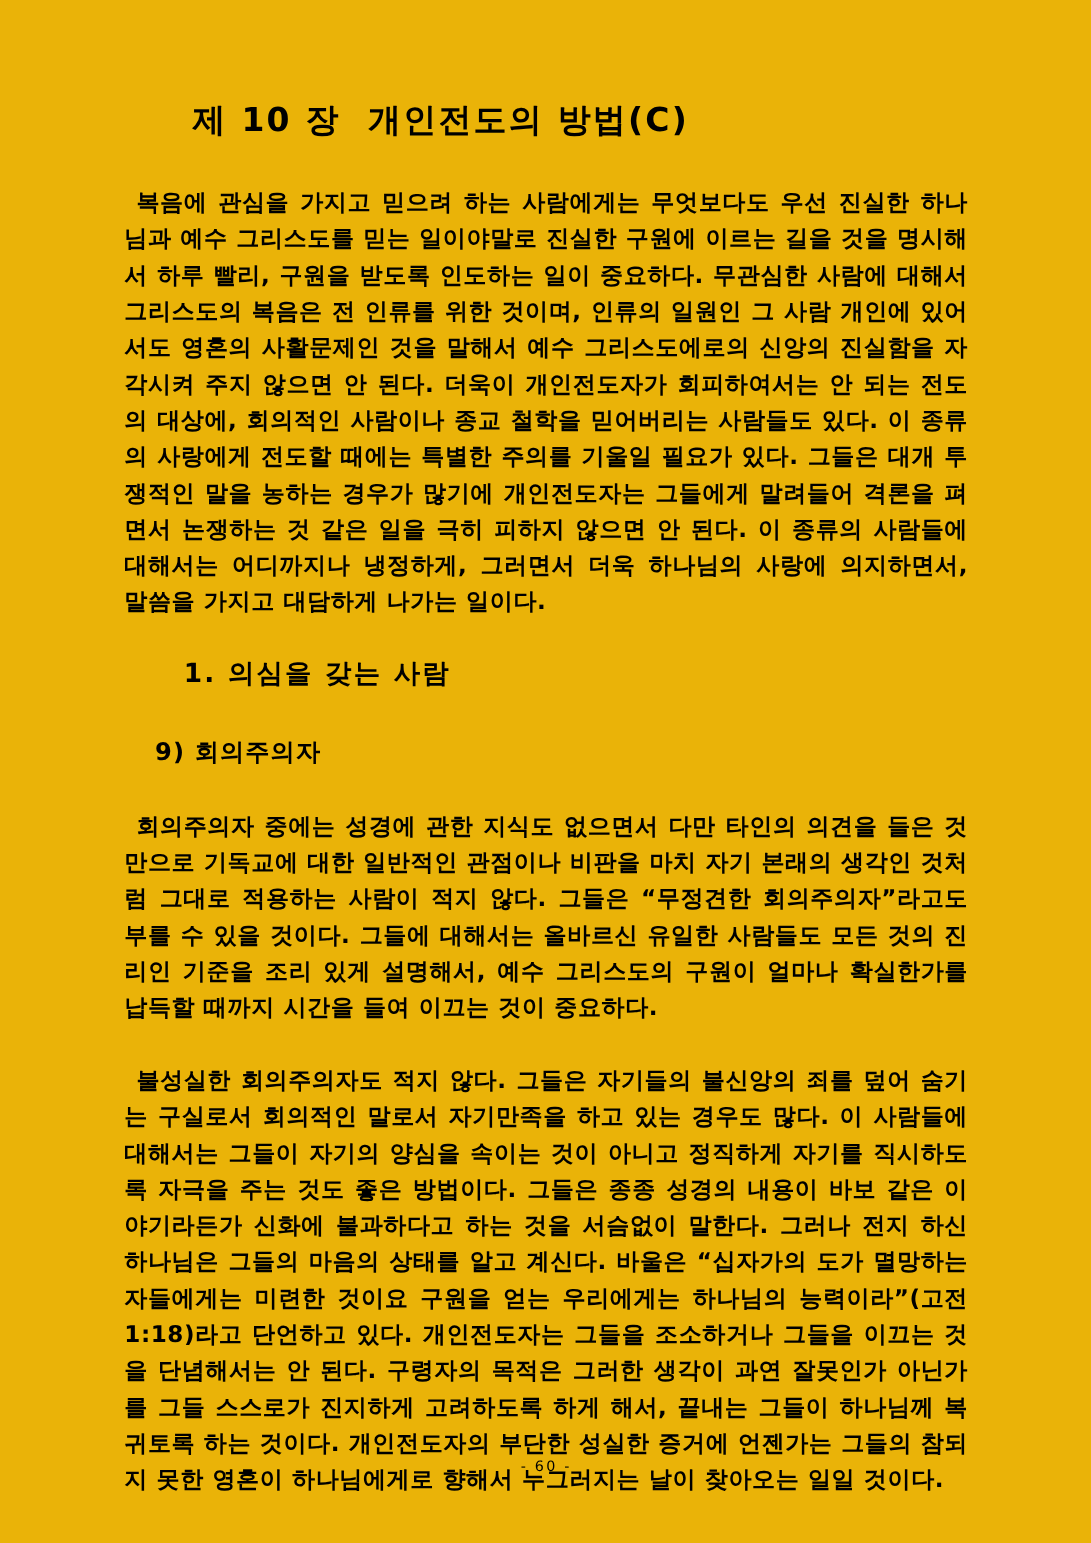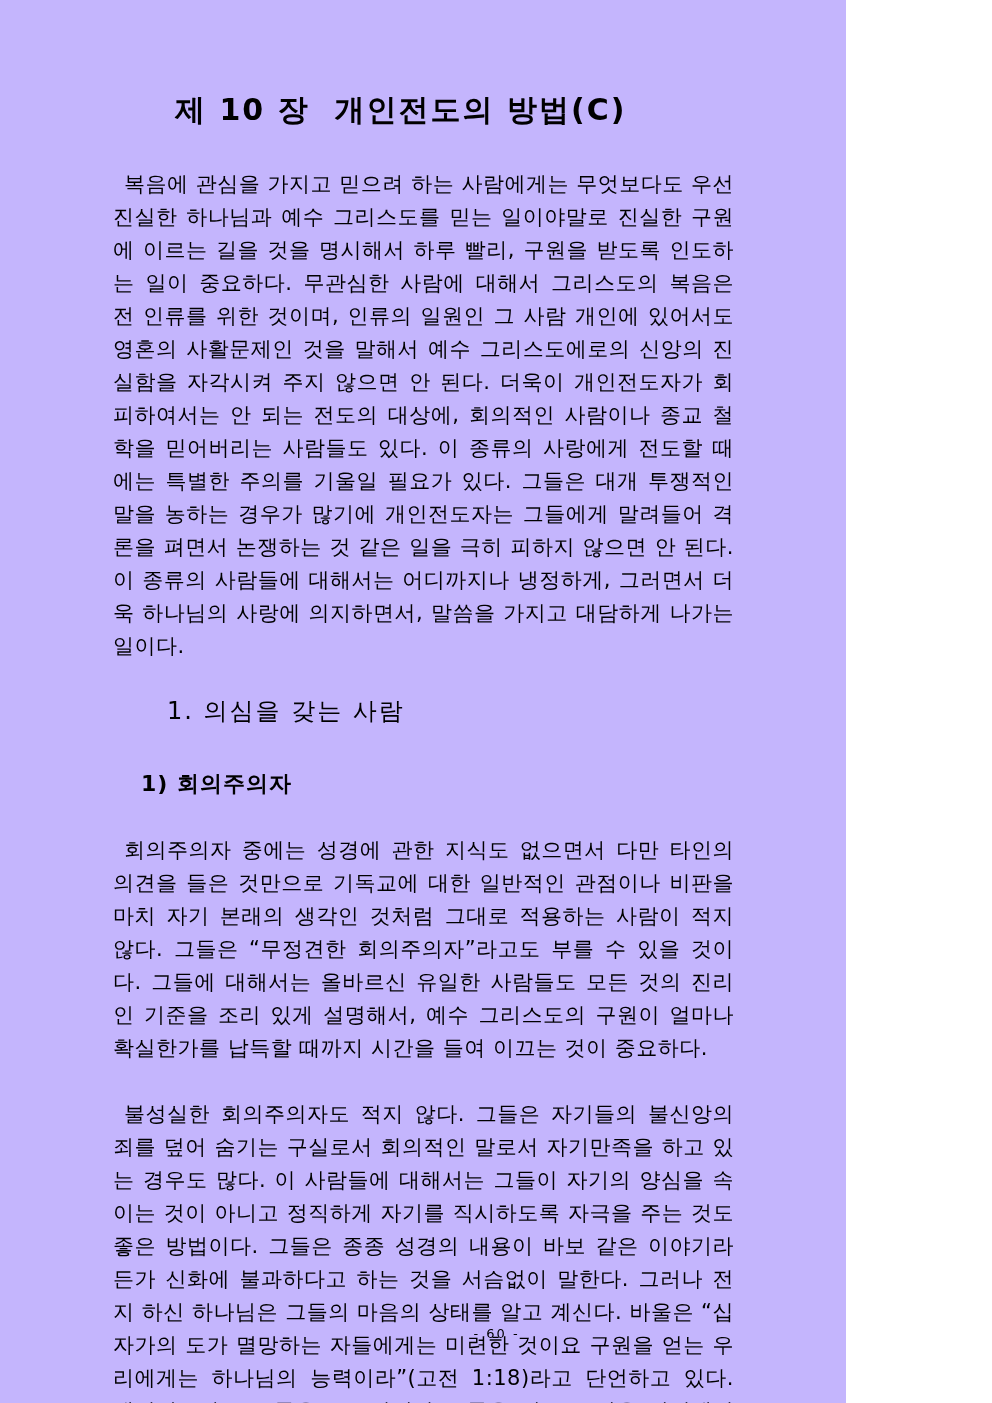--- a/index.html
+++ b/index.html
@@ -2,23 +2,23 @@
 <html><head>
   <meta charset="utf-8">
   <style>
     html, body {
       margin: 0;
       padding: 0;
       background: #ffffff;
     }
     .page {
       position: relative;
-      width: 846px;
+      width: 992px;
       height: 1403px;
-      background: #c4b5fd;
+      background: #eab308;
       color: #000000;
       font-family: "DejaVu Sans", "Liberation Sans", sans-serif;
       box-sizing: border-box;
       padding: 86px 112px 0 113px;
       overflow: hidden;
     }
     .doc-title {
       font-size: 30px;
       font-weight: bold;
       line-height: 48px;
@@ -28,24 +28,25 @@
     }
     .para {
       font-size: 21px;
       line-height: 33px;
       margin: 0 0 33px 0;
       text-align: justify;
       text-align-last: left;
       word-break: break-all;
       text-indent: 11px;
       letter-spacing: 0.5px;
+      font-weight: bold;
     }
     .section-heading {
       font-size: 24px;
-      font-weight: normal;
+      font-weight: bold;
       line-height: 30px;
       margin: 0 0 44px 54px;
       letter-spacing: 2px;
     }
     .subsection-heading {
       font-size: 22px;
       font-weight: bold;
       line-height: 28px;
       margin: 0 0 36px 28px;
       letter-spacing: 1px;
@@ -64,21 +65,21 @@
 <body>
 
 <div class="page">
 
   <h1 class="doc-title">제 10 장  개인전도의 방법(C)</h1>
 
   <p class="para">복음에 관심을 가지고 믿으려 하는 사람에게는 무엇보다도 우선 진실한 하나님과 예수 그리스도를 믿는 일이야말로 진실한 구원에 이르는 길을 것을 명시해서 하루 빨리, 구원을 받도록 인도하는 일이 중요하다. 무관심한 사람에 대해서 그리스도의 복음은 전 인류를 위한 것이며, 인류의 일원인 그 사람 개인에 있어서도 영혼의 사활문제인 것을 말해서 예수 그리스도에로의 신앙의 진실함을 자각시켜 주지 않으면 안 된다. 더욱이 개인전도자가 회피하여서는 안 되는 전도의 대상에, 회의적인 사람이나 종교 철학을 믿어버리는 사람들도 있다. 이 종류의 사랑에게 전도할 때에는 특별한 주의를 기울일 필요가 있다. 그들은 대개 투쟁적인 말을 농하는 경우가 많기에 개인전도자는 그들에게 말려들어 격론을 펴면서 논쟁하는 것 같은 일을 극히 피하지 않으면 안 된다. 이 종류의 사람들에 대해서는 어디까지나 냉정하게, 그러면서 더욱 하나님의 사랑에 의지하면서, 말씀을 가지고 대담하게 나가는 일이다.</p>
 
   <h2 class="section-heading">1. 의심을 갖는 사람</h2>
 
-  <h3 class="subsection-heading">1) 회의주의자</h3>
+  <h3 class="subsection-heading">9) 회의주의자</h3>
 
   <p class="para">회의주의자 중에는 성경에 관한 지식도 없으면서 다만 타인의 의견을 들은 것만으로 기독교에 대한 일반적인 관점이나 비판을 마치 자기 본래의 생각인 것처럼 그대로 적용하는 사람이 적지 않다. 그들은 “무정견한 회의주의자”라고도 부를 수 있을 것이다. 그들에 대해서는 올바르신 유일한 사람들도 모든 것의 진리인 기준을 조리 있게 설명해서, 예수 그리스도의 구원이 얼마나 확실한가를 납득할 때까지 시간을 들여 이끄는 것이 중요하다.</p>
 
   <p class="para">불성실한 회의주의자도 적지 않다. 그들은 자기들의 불신앙의 죄를 덮어 숨기는 구실로서 회의적인 말로서 자기만족을 하고 있는 경우도 많다. 이 사람들에 대해서는 그들이 자기의 양심을 속이는 것이 아니고 정직하게 자기를 직시하도록 자극을 주는 것도 좋은 방법이다. 그들은 종종 성경의 내용이 바보 같은 이야기라든가 신화에 불과하다고 하는 것을 서슴없이 말한다. 그러나 전지 하신 하나님은 그들의 마음의 상태를 알고 계신다. 바울은 “십자가의 도가 멸망하는 자들에게는 미련한 것이요 구원을 얻는 우리에게는 하나님의 능력이라”(고전 1:18)라고 단언하고 있다. 개인전도자는 그들을 조소하거나 그들을 이끄는 것을 단념해서는 안 된다. 구령자의 목적은 그러한 생각이 과연 잘못인가 아닌가를 그들 스스로가 진지하게 고려하도록 하게 해서, 끝내는 그들이 하나님께 복귀토록 하는 것이다. 개인전도자의 부단한 성실한 증거에 언젠가는 그들의 참되지 못한 영혼이 하나님에게로 향해서 누그러지는 날이 찾아오는 일일 것이다.</p>
 
   <div class="page-footer">- 60 -</div>
 
 </div>
 
 </body></html>

